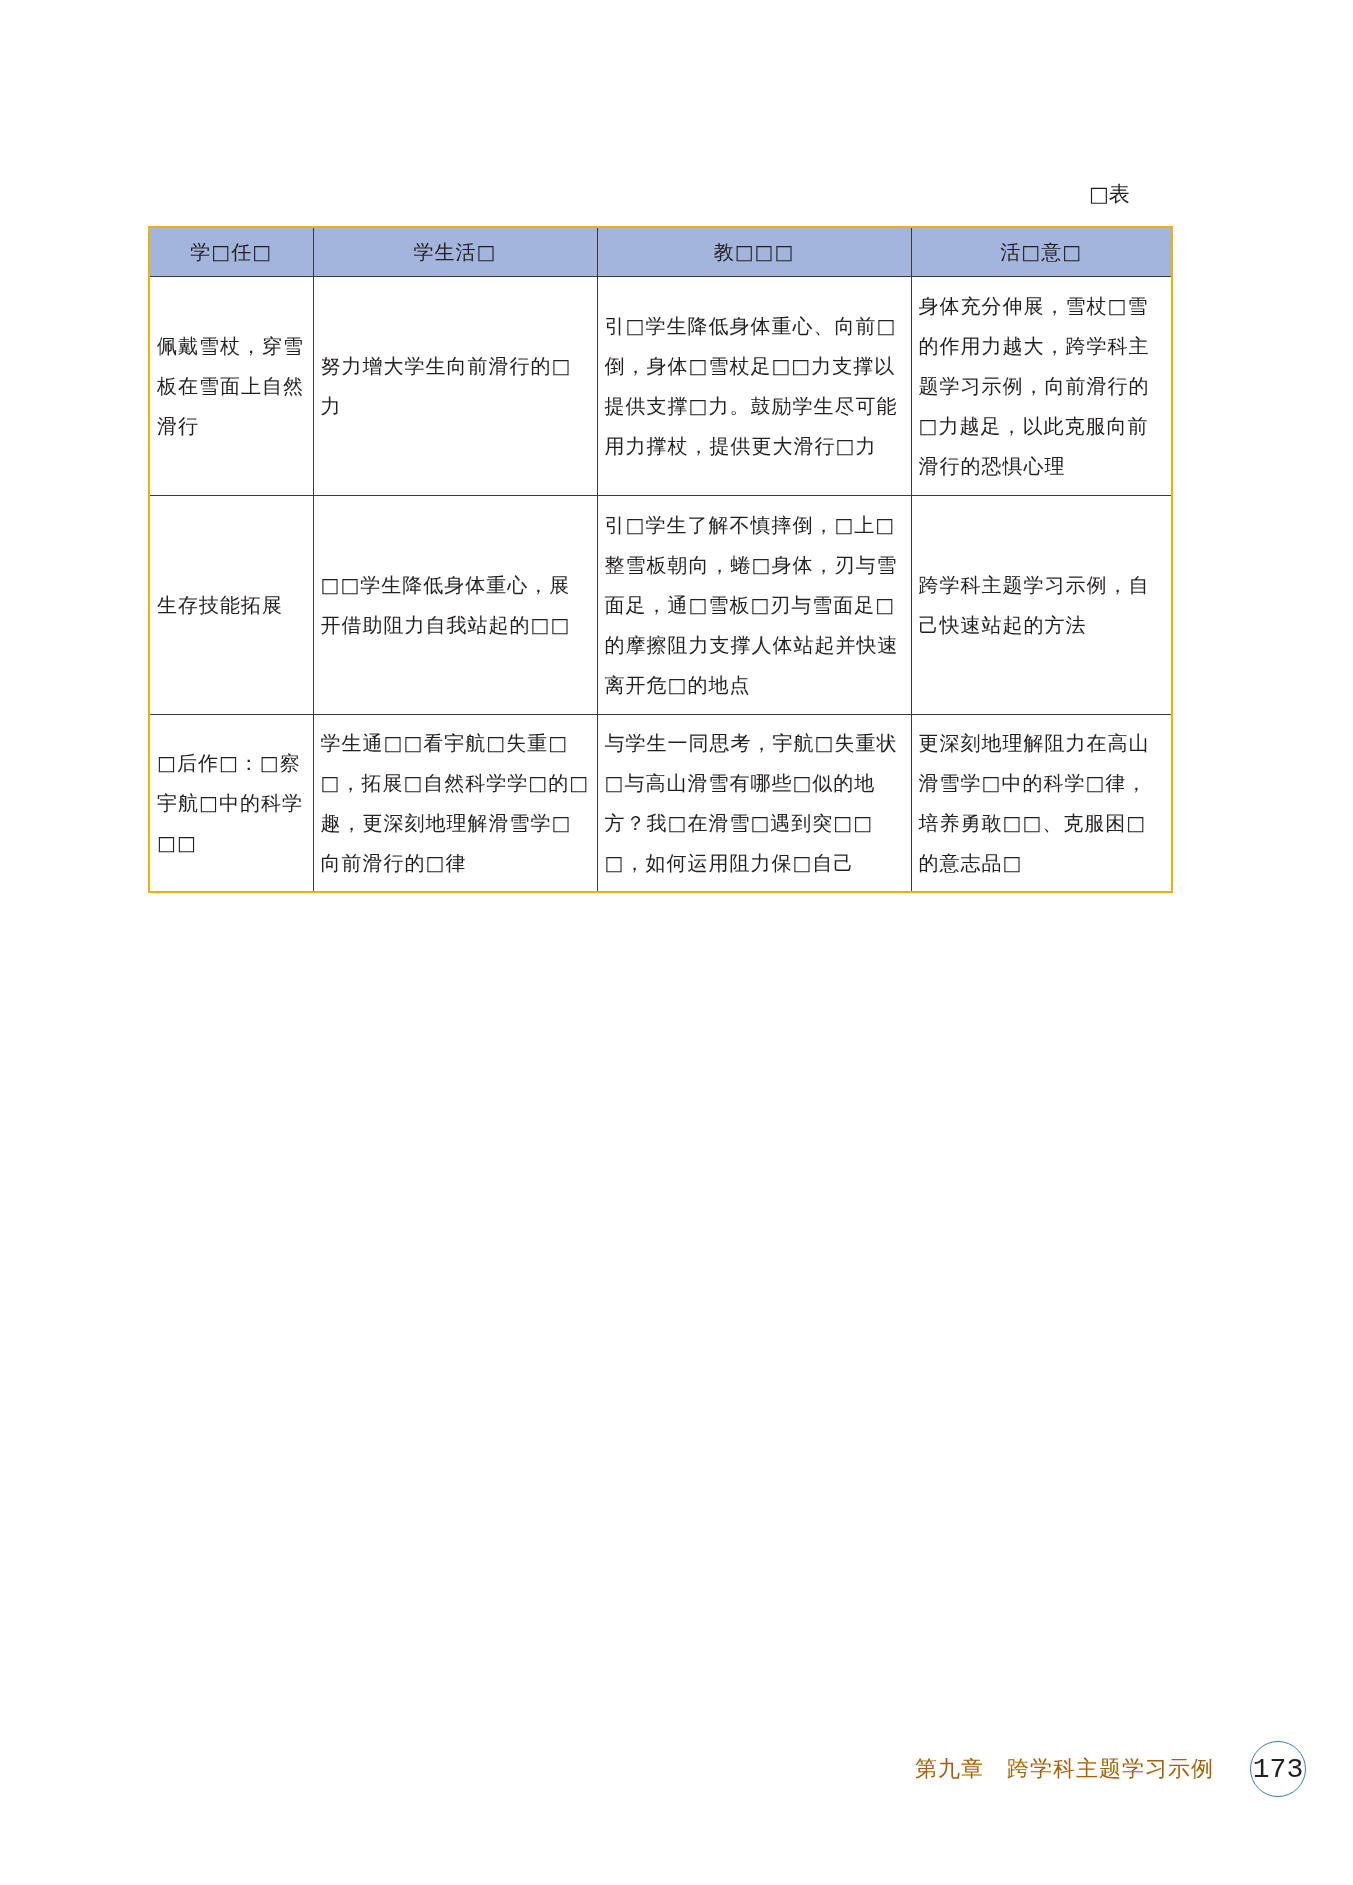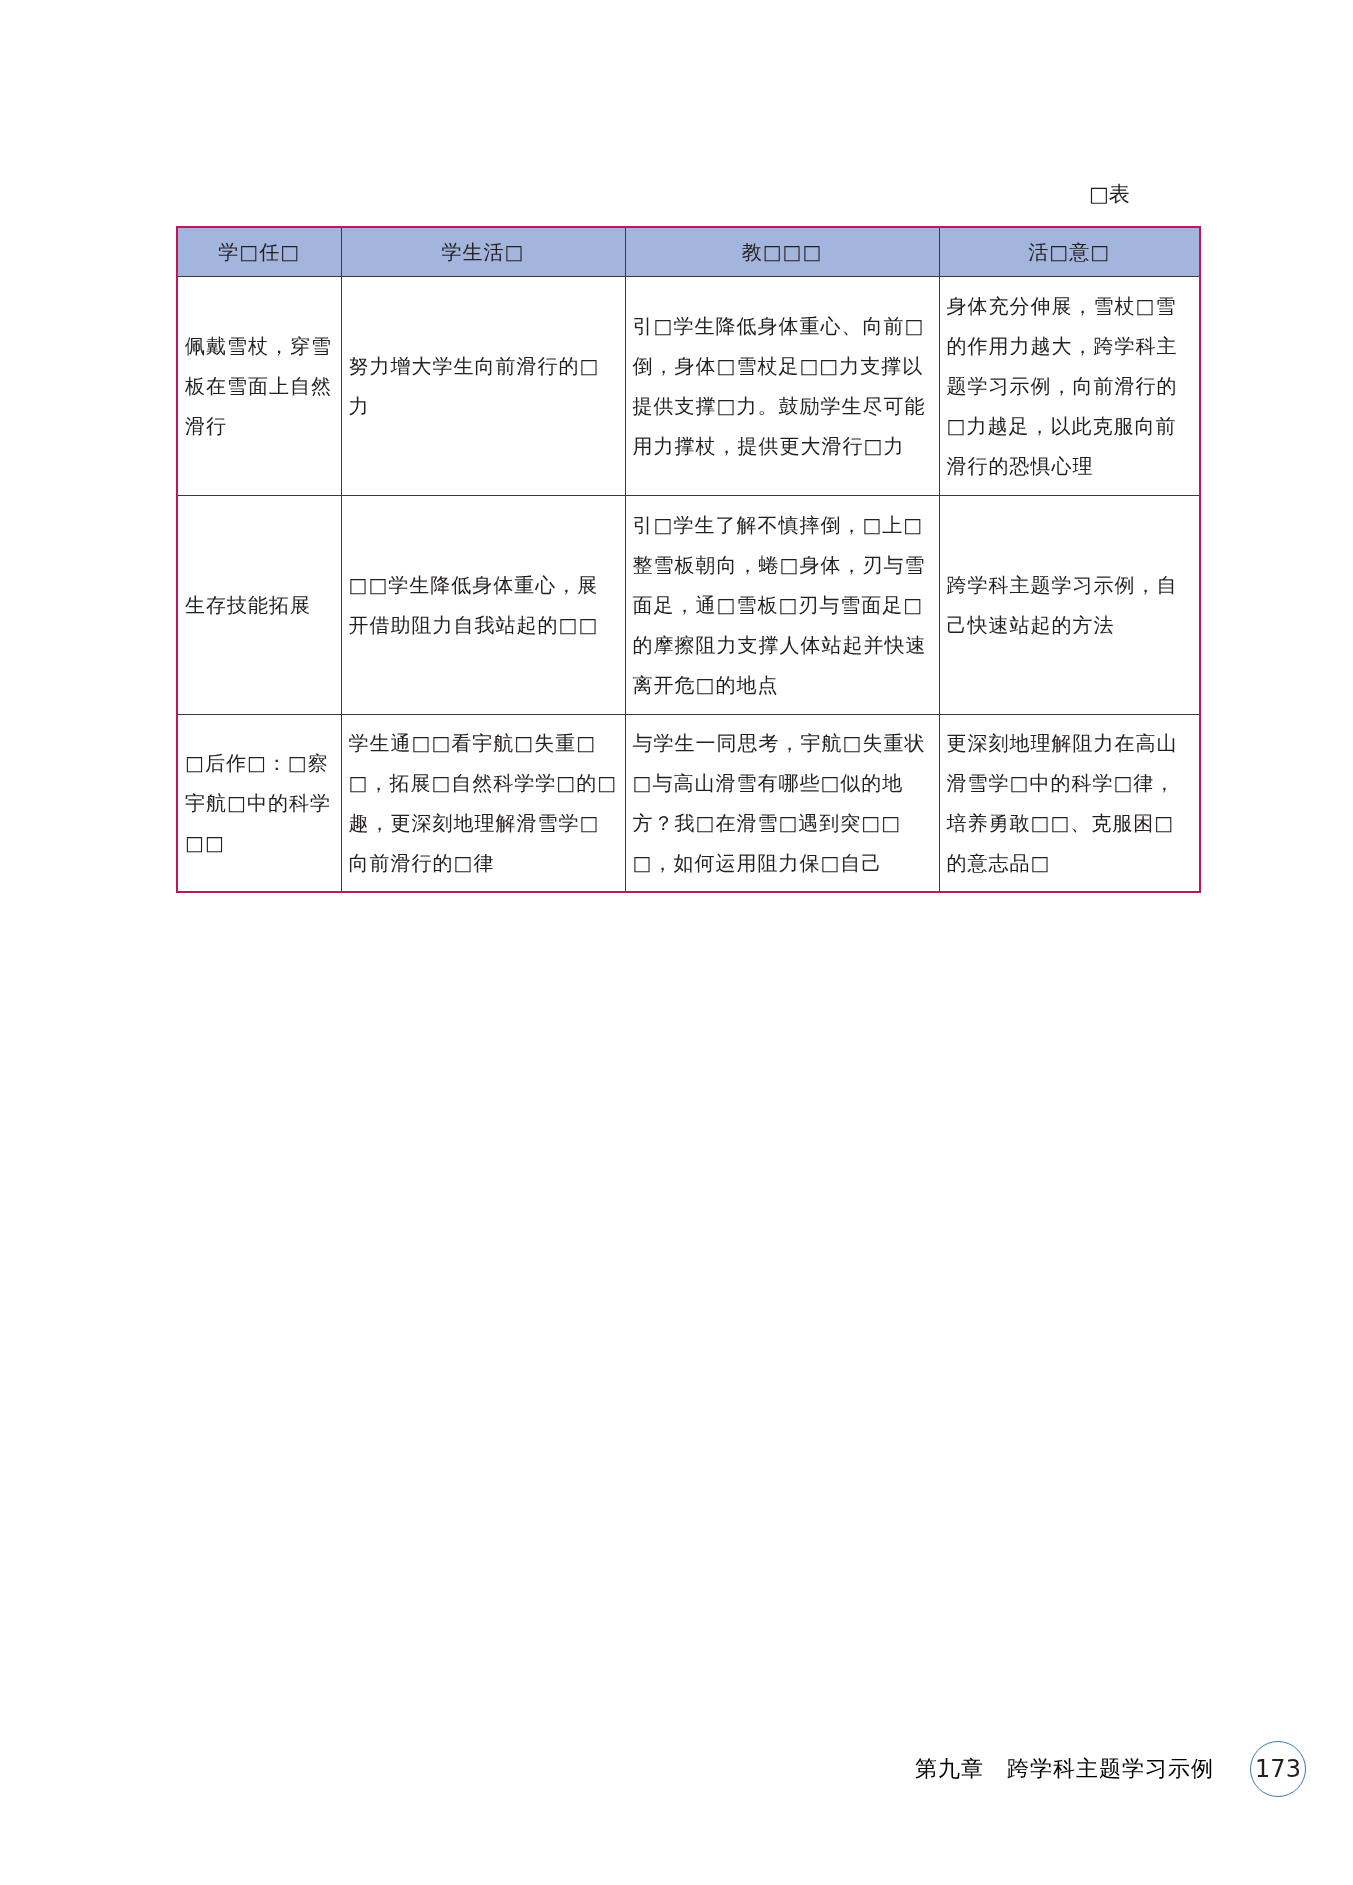--- a/index.html
+++ b/index.html
@@ -6,23 +6,23 @@
     body {
       width: 1353px; height: 1885px; position: relative; overflow: hidden;
       font-family: "DejaVu Sans", "Liberation Sans", sans-serif;
       color: #231f20;
     }
     .table-caption {
       position: absolute; left: 1089px; top: 180px;
       font-size: 21px; line-height: 28px; color: #231f20;
     }
     table.activity-table {
-      position: absolute; left: 176px; top: 226px;
+      position: absolute; left: 148px; top: 226px;
       width: 1023px; border-collapse: collapse; table-layout: fixed;
-      border: 2px solid #be185d;
+      border: 2px solid #eab308;
     }
     .activity-table th, .activity-table td {
       border: 1.5px solid #3a3a3a;
       font-size: 20px; line-height: 40px; letter-spacing: 1px;
       vertical-align: middle; padding: 4px 7px;
       text-align: left; font-weight: normal; word-break: break-all;
     }
     .activity-table th {
       background: #a3b5dc; height: 48px; text-align: center; padding: 0 6px; line-height: 48px;
     }
@@ -33,26 +33,26 @@
     .spaced { letter-spacing: 6px; }
     .r1 td { height: 123px; }
     .r2 td { height: 210px; }
     .r3 td { height: 210px; }
     .r4 td { height: 168px; }
     .footer {
       position: absolute; left: 915px; top: 1744px; height: 50px;
       display: flex; align-items: center;
     }
     .footer-chapter {
-      font-size: 22px; color: #000000; letter-spacing: 1px; margin-right: 36px;
+      font-size: 22px; color: #a16207; letter-spacing: 1px; margin-right: 36px;
     }
     .page-number {
       width: 54px; height: 54px; border: 1.5px solid #3a78b5; border-radius: 50%;
       display: flex; align-items: center; justify-content: center;
-      font-size: 24px; color: #231f20;
+      font-size: 28px; color: #231f20; font-family: Liberation Mono, monospace;
     }
   </style>
 </head>
 <body>
 
 <div class="table-caption">□表</div>
 
 <table class="activity-table">
   <colgroup>
     <col class="col1">

